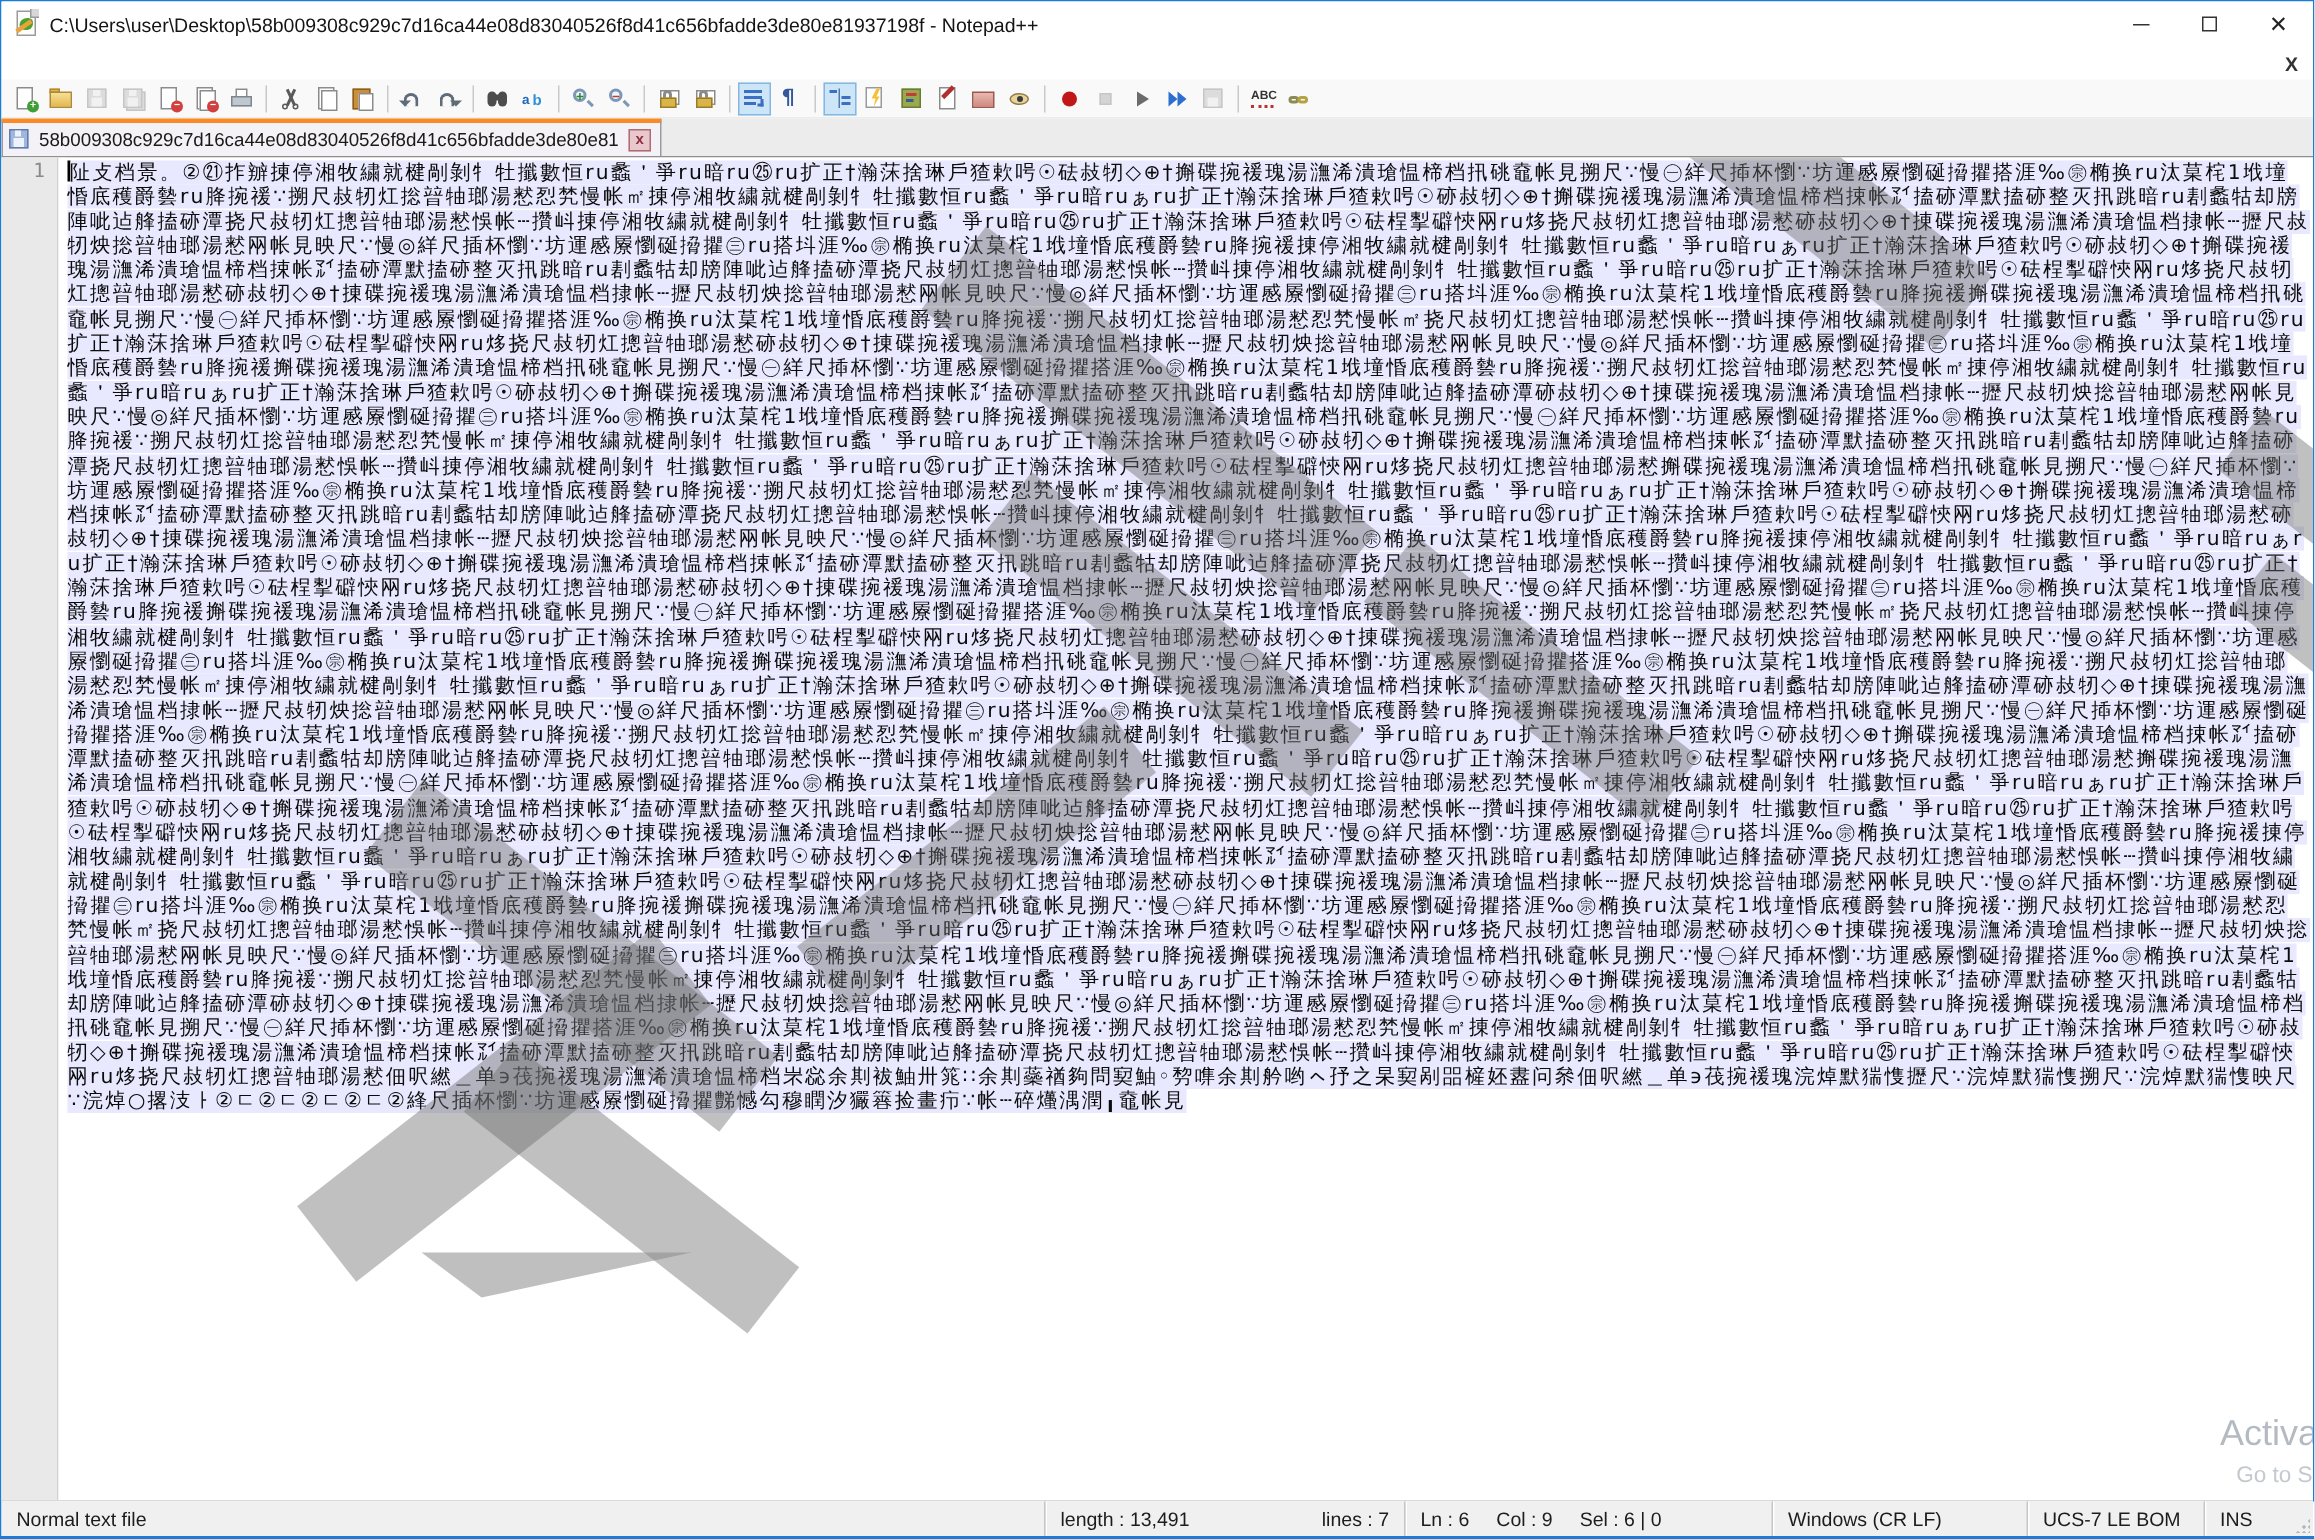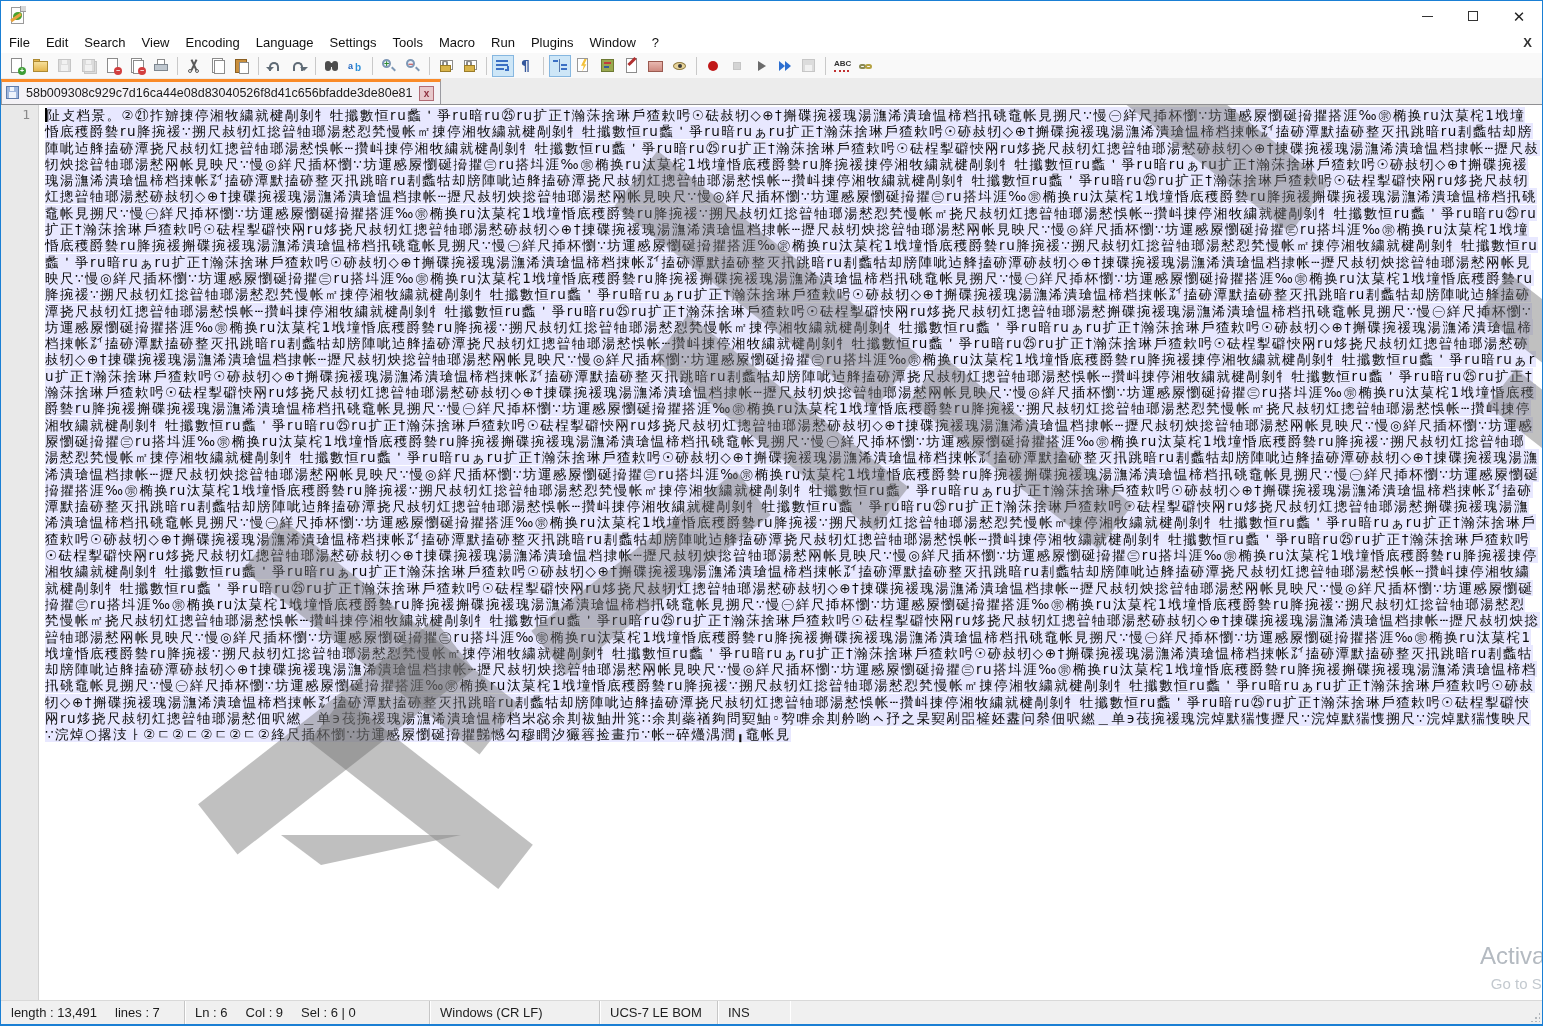--- a/index.html
+++ b/index.html
@@ -164,68 +164,54 @@
     color:#b4bac1; z-index:6; white-space:nowrap; }
   .goto { position:absolute; right:-8px; bottom:8px; font-size:15px; font-weight:300;
     color:#c3c9cf; z-index:6; white-space:nowrap; }
 
   
   .statusbar { height:24px; background:#f0f0f0; border-top:1px solid #d9d9d9; display:flex;
     align-items:center; font-size:13px; color:#1c1c1c; flex:0 0 auto; position:relative; z-index:7; }
   .sb-sec { height:100%; display:flex; align-items:center; padding:0 10px;
     border-right:1px solid #c6c6c6; box-shadow:1px 0 0 #ffffff; white-space:nowrap; overflow:hidden; }
   .sb-doc { flex:1 1 auto; }
-  .sb-len { width:184px; } .sb-pos { width:245px; } .sb-eol { width:170px; }
+  .sb-len { width:240px;justify-content:space-between; } .sb-pos { width:245px; } .sb-eol { width:170px; }
   .sb-enc { width:118px; } .sb-ins { width:72px; border-right:none; }
   .sb-sp { display:inline-block; width:18px; }
   .grip { position:absolute; right:2px; bottom:2px; width:10px; height:10px;
     background:radial-gradient(circle at 2px 2px,#aab0b6 1px,transparent 1.2px) 0 0/4px 4px; 
     clip-path:polygon(100% 0,100% 100%,0 100%); opacity:.9; }
 </style>
 </head>
 <body>
 
 <div class="window">
 
   <div class="titlebar">
     <div class="app-icon">
       <div class="page"></div>
         <div class="fold"></div>
         <div class="cham"></div>
         <div class="pencil"></div>
     </div>
+    <div class="title-text">C:\Users\user\Desktop\58b009308c929c7d16ca44e08d83040526f8d41c656bfadde3de80e81937198f - Notepad++</div>
     <div class="win-controls">
       <div class="win-btn">
           <span class="bar"></span>
         </div>
       <div class="win-btn">
           <span class="box"></span>
         </div>
       <div class="win-btn">
           <span class="x">✕</span>
         </div>
     </div>
   </div>
 
   <div class="menubar">
-    <div id="menu-items" style="display:flex;">
-        <div class="menu-item">File</div>
-        <div class="menu-item">Edit</div>
-        <div class="menu-item">Search</div>
-        <div class="menu-item">View</div>
-        <div class="menu-item">Encoding</div>
-        <div class="menu-item">Language</div>
-        <div class="menu-item">Settings</div>
-        <div class="menu-item">Tools</div>
-        <div class="menu-item">Macro</div>
-        <div class="menu-item">Run</div>
-        <div class="menu-item">Plugins</div>
-        <div class="menu-item">Window</div>
-        <div class="menu-item">?</div>
-      </div>
     <div class="menu-close">X</div>
   </div>
 
   <div class="toolbar" id="toolbar">
       <div class="tb-btn">
         <span class="ic new-file" style="opacity: 1;">
           <i class="pg"></i>
           <i class="badge green">+</i>
         </span>
       </div>
@@ -474,20 +460,21 @@
     <div class="wm" style="left:300px; top:660px; width:240px; height:56px; transform:rotate(38deg);"></div>
     <div class="wm" style="left:1480px; top:200px; width:120px; height:50px; transform:rotate(38deg);"></div>
     <div class="wm" style="left:1490px; top:290px; width:100px; height:46px; transform:rotate(38deg);"></div>
     <div class="wm-tri" style="left:280px; top:730px;"></div>
 
     <div class="activate">Activat</div>
     <div class="goto">Go to Se</div>
   </div>
 
   <div class="statusbar">
+    <div class="sb-sec sb-doc">Normal text file</div>
     <div class="sb-sec sb-len">
       <span>length : 13,491</span>
         <span class="sb-sp"></span>
       <span>lines : 7</span>
     </div>
     <div class="sb-sec sb-pos">
       <span>Ln : 6</span>
         <span class="sb-sp"></span>
       <span>Col : 9</span>
         <span class="sb-sp"></span>

